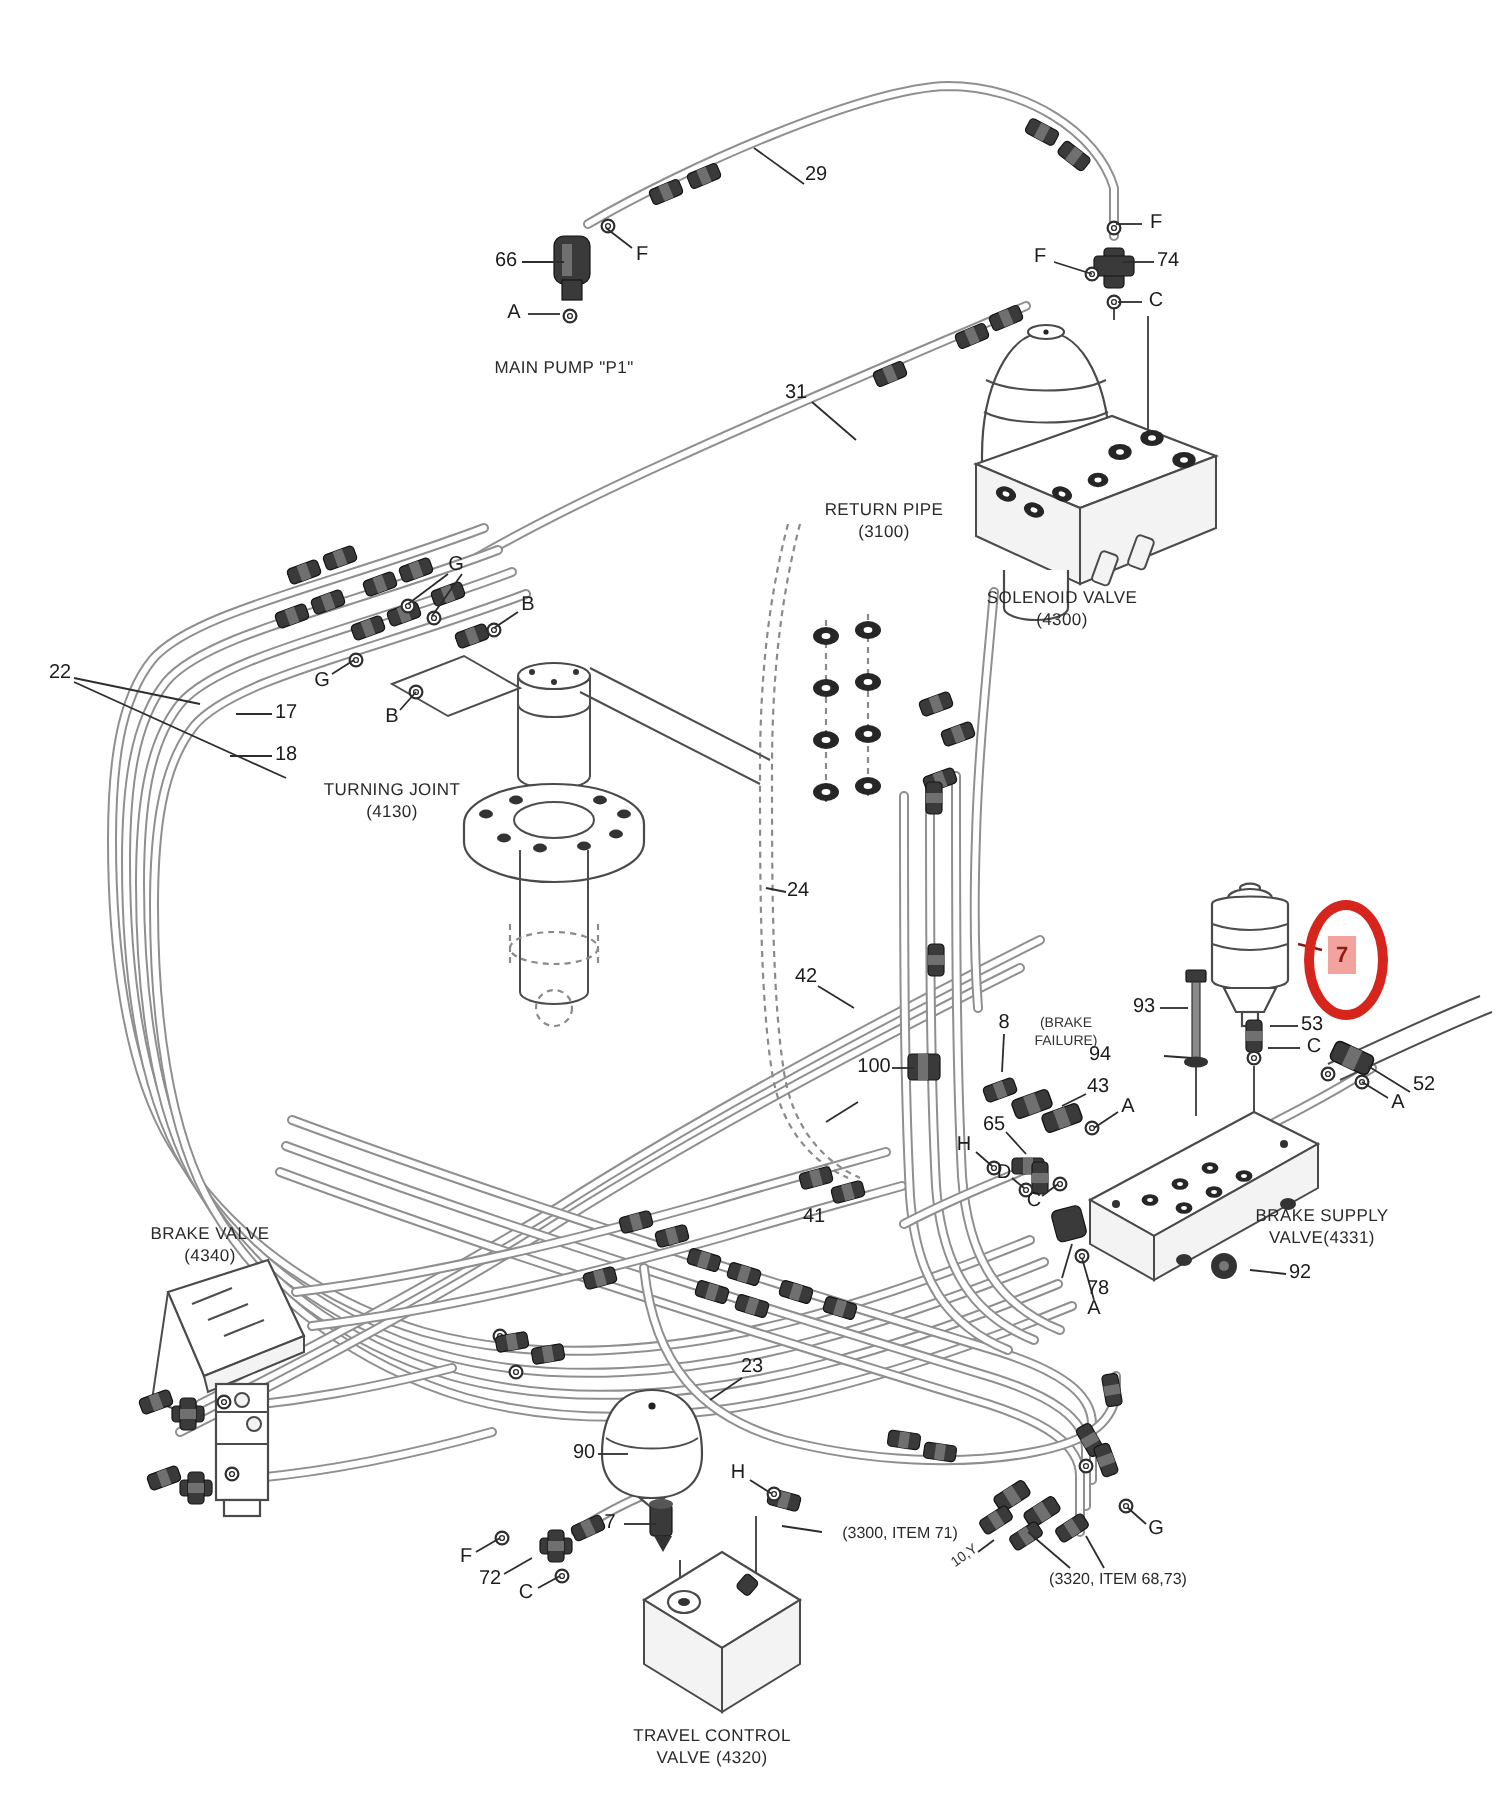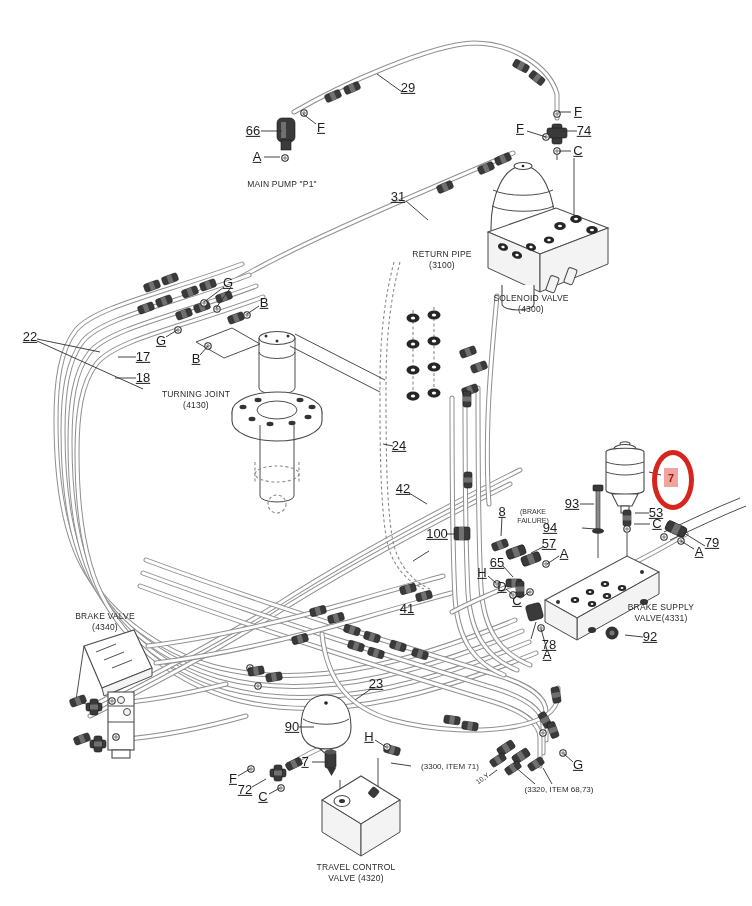--- a/index.html
+++ b/index.html
@@ -2,21 +2,21 @@
 <html><head>
 <meta charset="utf-8">
 <style>
   html,body{margin:0;padding:0;background:#ffffff;}
   #stage{position:relative;width:752px;height:906px;background:#fff;overflow:hidden;
          font-family:"Liberation Sans",sans-serif;}
   #art{position:absolute;left:0;top:0;z-index:1;}
   #labels{position:absolute;left:0;top:0;width:752px;height:906px;z-index:2;pointer-events:none;}
   .lbl{position:absolute;transform:translate(-50%,-50%);color:#1c1c1c;white-space:pre-line;
        text-align:center;line-height:1.25;}
-  .num{font-size:13px;text-decoration:underline;}
+  .num{font-size:10px;}
   .comp{font-size:8.5px;letter-spacing:.2px;color:#2a2a2a;}
   .comp-sm{font-size:8px;color:#2a2a2a;padding-left:24px;}
   .tiny{font-size:7px;color:#333;}
   .watermark{position:absolute;left:152px;top:428px;width:440px;height:50px;z-index:3;
              background:rgba(243,150,77,0.85);display:flex;align-items:center;justify-content:center;}
   .watermark span{font-size:34px;font-weight:bold;color:#55585c;letter-spacing:7px;}
   .hl-ellipse{position:absolute;left:652px;top:450px;width:32px;height:50px;z-index:4;
               border:5px solid #d6251c;border-radius:50%;}
   .hl-chip{position:absolute;left:664px;top:468px;width:14px;height:19px;z-index:5;
            background:#f2a39d;color:#8f1d14;font-weight:bold;font-size:11px;
@@ -441,23 +441,23 @@
       <div class="lbl num" style="left: 161px; top: 341px;">G</div>
       <div class="lbl num" style="left: 196px; top: 359px;">B</div>
       <div class="lbl num" style="left: 399px; top: 446px;">24</div>
       <div class="lbl num" style="left: 403px; top: 489px;">42</div>
       <div class="lbl num" style="left: 437px; top: 534px;">100</div>
       <div class="lbl num" style="left: 407px; top: 565px; margin-top: 44px;">41</div>
       <div class="lbl num" style="left: 572px; top: 504px;">93</div>
       <div class="lbl num" style="left: 656px; top: 513px;">53</div>
       <div class="lbl num" style="left: 657px; top: 524px;">C</div>
       <div class="lbl num" style="left: 550px; top: 528px;">94</div>
-      <div class="lbl num" style="left: 549px; top: 544px;">57</div>
+      <div class="lbl num" style="left: 549px; top: 544px;">43</div>
       <div class="lbl num" style="left: 564px; top: 554px;">A</div>
-      <div class="lbl num" style="left: 712px; top: 543px;">79</div>
+      <div class="lbl num" style="left: 712px; top: 543px;">52</div>
       <div class="lbl num" style="left: 699px; top: 552px;">A</div>
       <div class="lbl num" style="left: 502px; top: 512px;">8</div>
       <div class="lbl tiny" style="left: 533px; top: 517px;">(BRAKE
 FAILURE)</div>
       <div class="lbl num" style="left: 497px; top: 563px;">65</div>
       <div class="lbl num" style="left: 482px; top: 573px;">H</div>
       <div class="lbl num" style="left: 502px; top: 587px;">D</div>
       <div class="lbl num" style="left: 517px; top: 601px;">C</div>
       <div class="lbl num" style="left: 549px; top: 645px;">78</div>
       <div class="lbl num" style="left: 547px; top: 655px;">A</div>

